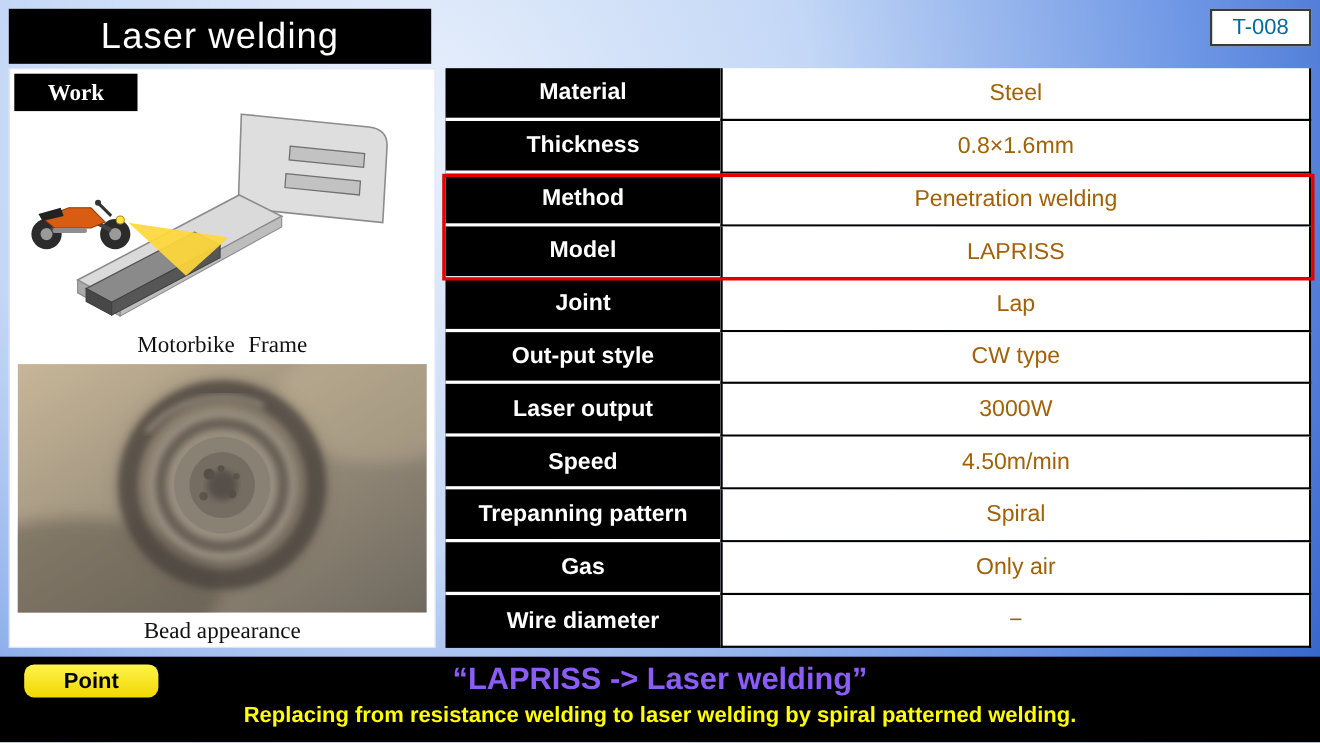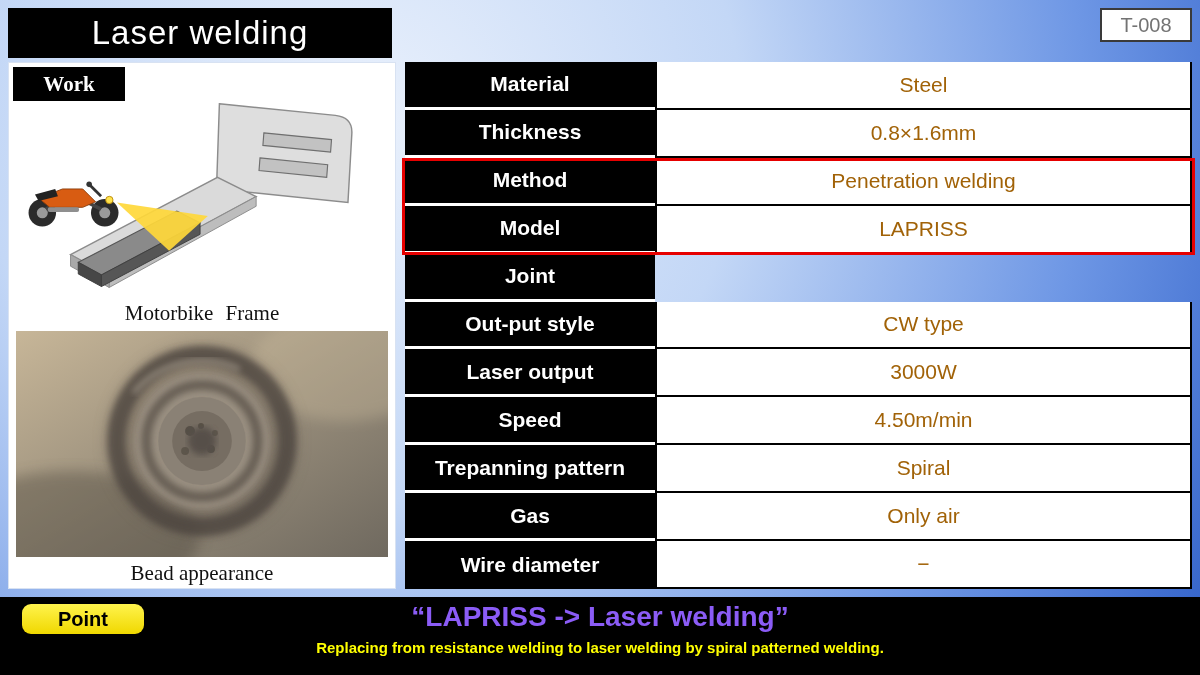--- a/index.html
+++ b/index.html
@@ -12,21 +12,21 @@
   }
 
   
   .title-banner {
     position: absolute; left: 8px; top: 8px; width: 384px; height: 50px;
     background: #000; color: #fff; display: flex; align-items: center; justify-content: center;
     font-size: 33px; font-weight: normal; letter-spacing: 1px;
   }
   .doc-tag {
     position: absolute; right: 8px; top: 8px; width: 92px; height: 34px;
-    background: #fff; border: 2px solid #3a3a3a; color: #737373;
+    background: #fff; border: 2px solid #3a3a3a; color: #0369a1;
     display: flex; align-items: center; justify-content: center; font-size: 20px; text-align: right;
   }
 
   
   .work-panel {
     position: absolute; left: 8px; top: 62px; width: 388px; height: 527px;
     background: #fff; border: 1px solid #d8e2f2; font-family: Liberation Serif, serif;
   }
   .work-label {
     position: absolute; left: 4px; top: 4px; width: 112px; height: 34px; z-index: 4;
@@ -74,21 +74,21 @@
     background: linear-gradient(#fff34d, #f0d800); border-radius: 9px;
     color: #000; font-weight: bold; font-size: 20px;
     display: flex; align-items: center; justify-content: center;
   }
   .footer-headline {
     position: absolute; left: 0; top: 4px; width: 100%; text-align: center;
     color: #8b5cf6; font-weight: bold; font-size: 28px;
   }
   .footer-desc {
     position: absolute; left: 0; top: 42px; width: 100%; text-align: center;
-    color: #ffff00; font-weight: bold; font-size: 15px;
+    color: #ffff00; font-weight: bold; font-size: 20px;
   }
 </style>
 </head>
 <body>
 
 <div class="slide">
 
   <div class="title-banner">Laser welding</div>
   <div class="doc-tag">T-008</div>
 
@@ -181,20 +181,21 @@
     <div class="spec-row">
       <div class="spec-label">Method</div>
       <div class="spec-value">Penetration welding</div>
     </div>
     <div class="spec-row">
       <div class="spec-label">Model</div>
       <div class="spec-value">LAPRISS</div>
     </div>
     <div class="spec-row">
       <div class="spec-label">Joint</div>
+      <div class="spec-value">Lap</div>
     </div>
     <div class="spec-row">
       <div class="spec-label">Out-put style</div>
       <div class="spec-value">CW type</div>
     </div>
     <div class="spec-row">
       <div class="spec-label">Laser output</div>
       <div class="spec-value">3000W</div>
     </div>
     <div class="spec-row">

